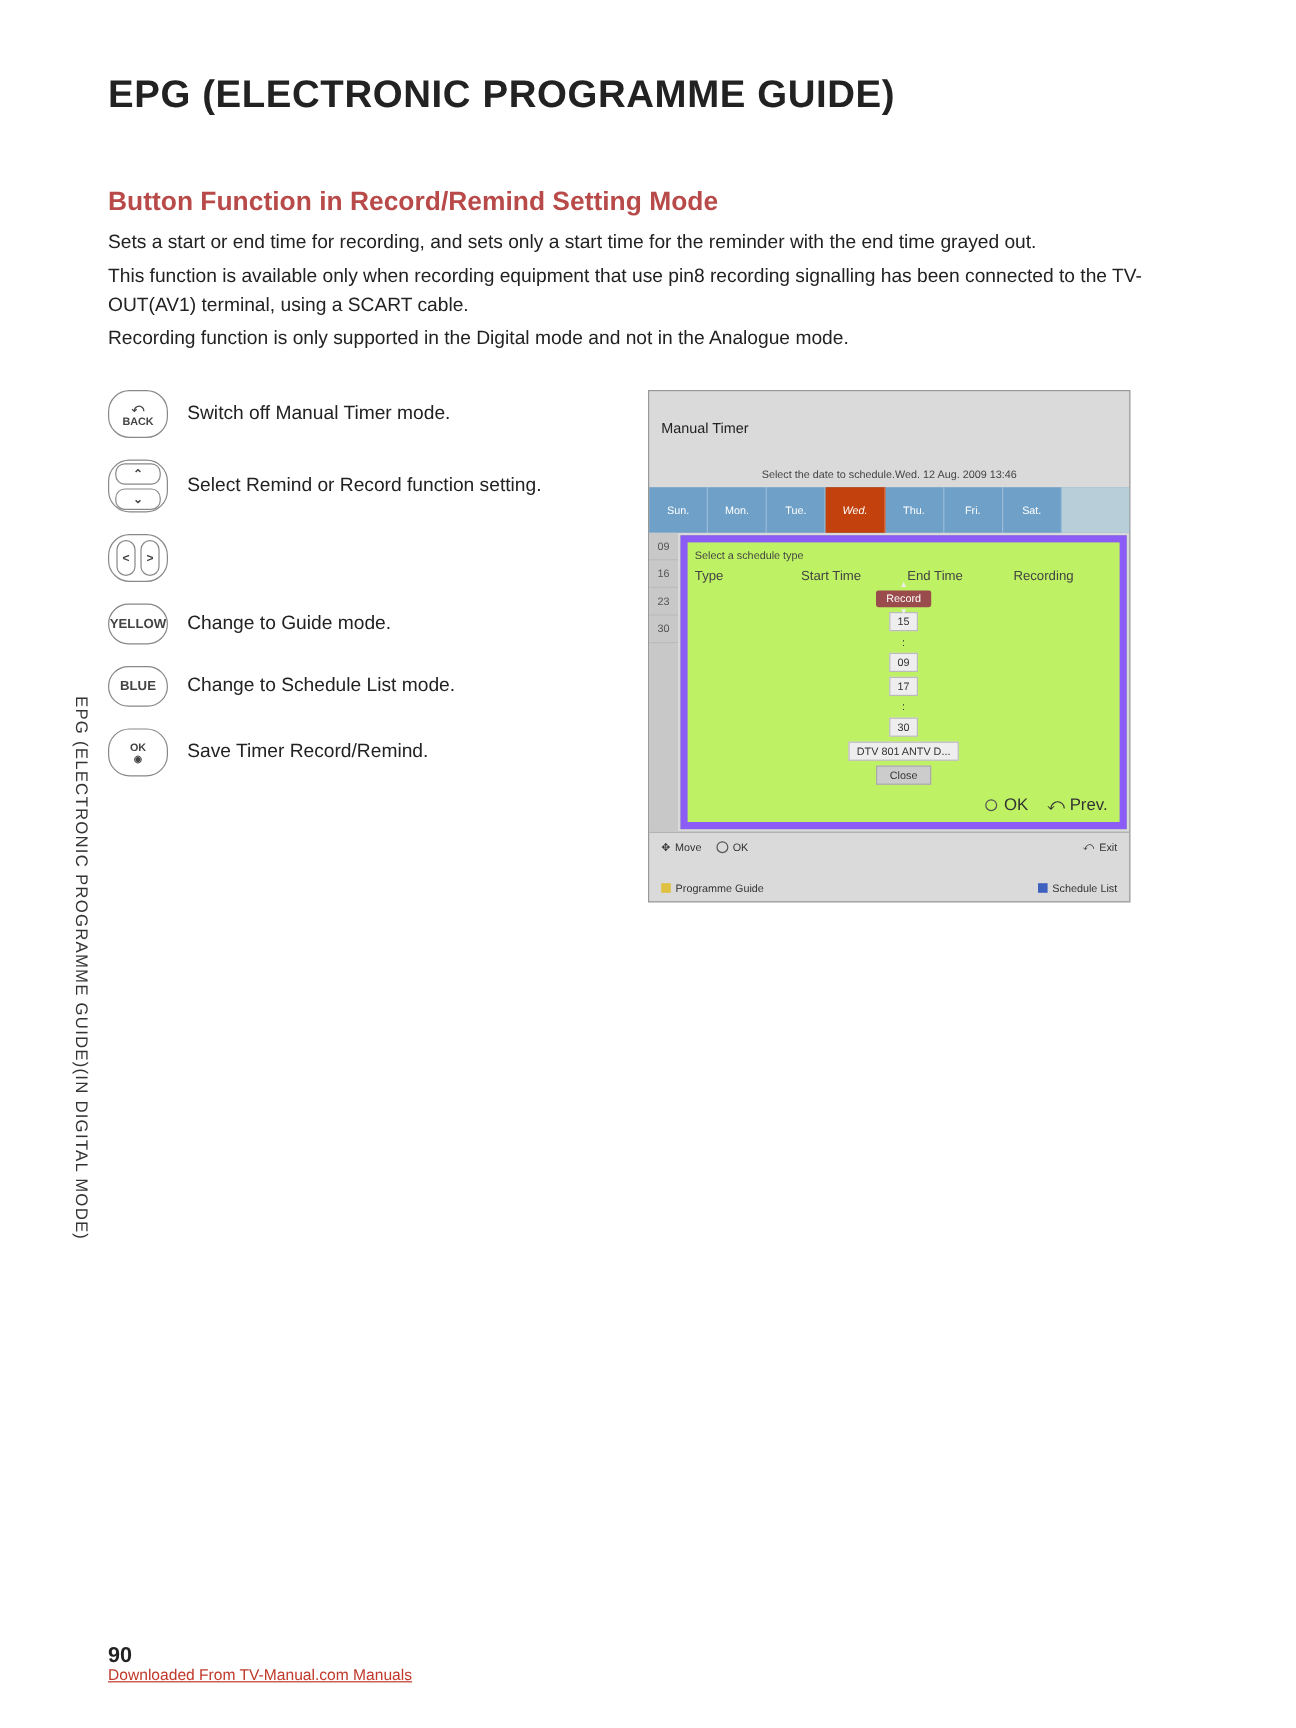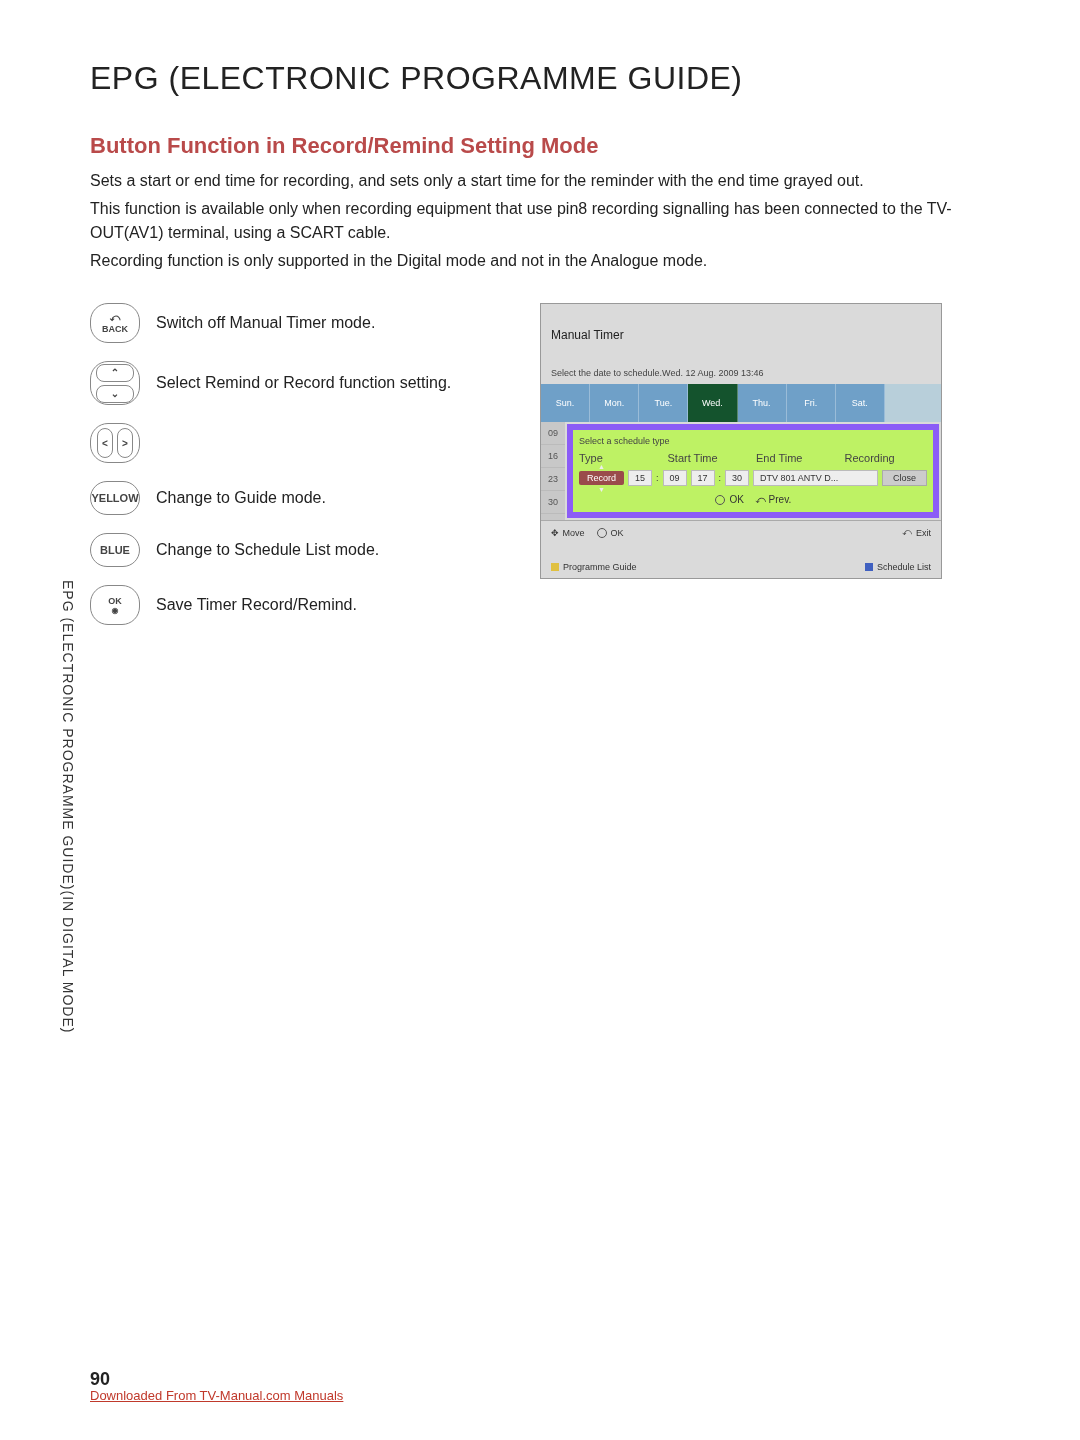--- a/index.html
+++ b/index.html
@@ -13,23 +13,23 @@
     position: relative;
   }
   .page {
     padding: 60px 90px 40px 90px;
     box-sizing: border-box;
     position: relative;
     height: 100%;
   }
   .main-title {
     font-size: 32px;
-    font-weight: normal;
+    font-weight: bold;
     letter-spacing: 0.5px;
-    margin-bottom: 36px;
+    margin-bottom: 58px;
   }
   .section-title {
     font-size: 22px;
     font-weight: bold;
     color: #b94a4a;
     margin-bottom: 10px;
     margin-top: 20px;
   }
   .body-text {
     font-size: 16px;
@@ -99,38 +99,38 @@
     color:#333;
     width: 400px;
   }
   .tp-title {
     padding: 24px 10px;
     font-size: 12px;
     color:#222;
   }
   .tp-sub {
     display:flex;
-    justify-content:flex-start;
+    justify-content:center;
     padding: 2px 10px 6px 10px;
     font-size:9px;
     color:#444;
   }
   .tp-days {
     display:flex;
     background:#6fa0c8;
     color:#fff;
     font-size:9px;
   }
   .tp-daycell {
     flex:1;
     text-align:center;
     padding:14px 0;
     border-right:1px solid rgba(255,255,255,0.3);
   }
-  .tp-daycell.sel { background:#14532d; }
+  .tp-daycell.sel { background:#c2410c;font-style:italic; }
   .tp-grec { background:#b8cfda; color:#333; font-size:8px; padding:2px 4px; }
   .tp-body { display:flex; }
   .tp-dates {
     width:24px;
     background:#c8c8c8;
     display:flex;
     flex-direction:column;
   }
   .tp-date {
     font-size:9px;
@@ -158,20 +158,21 @@
     gap:6px;
     padding:0 2px 4px 2px;
   }
   .tp-cols span { flex:1; }
   .tp-row {
     display:flex;
     align-items:center;
     gap:4px;
     font-size:9px;
     padding:2px;
+    flex-direction:column;
   }
   .tp-chip {
     background:#9a4b4b;
     color:#fff;
     padding:2px 8px;
     border-radius:2px;
     position:relative;
   }
   .tp-arrow-up, .tp-arrow-dn {
     position:absolute; left:50%; transform:translateX(-50%);
@@ -183,22 +184,22 @@
     background:#eee;
     border:1px solid #bbb;
     padding:2px 6px;
   }
   .tp-close {
     background:#ccc;
     border:1px solid #aaa;
     padding:2px 10px;
   }
   .tp-footer1 {
-    text-align:center;
-    font-size:10px;
+    text-align:right;
+    font-size:14px;
     padding:6px 6px 2px 6px;
     color:#333;
   }
   .tp-footer1 .okdot {
     display:inline-block; width:8px; height:8px; border-radius:50%;
     border:1px solid #555; margin-right:2px; vertical-align:middle;
   }
   .tp-footer2 {
     border-top:1px solid #aaa;
     display:flex;

